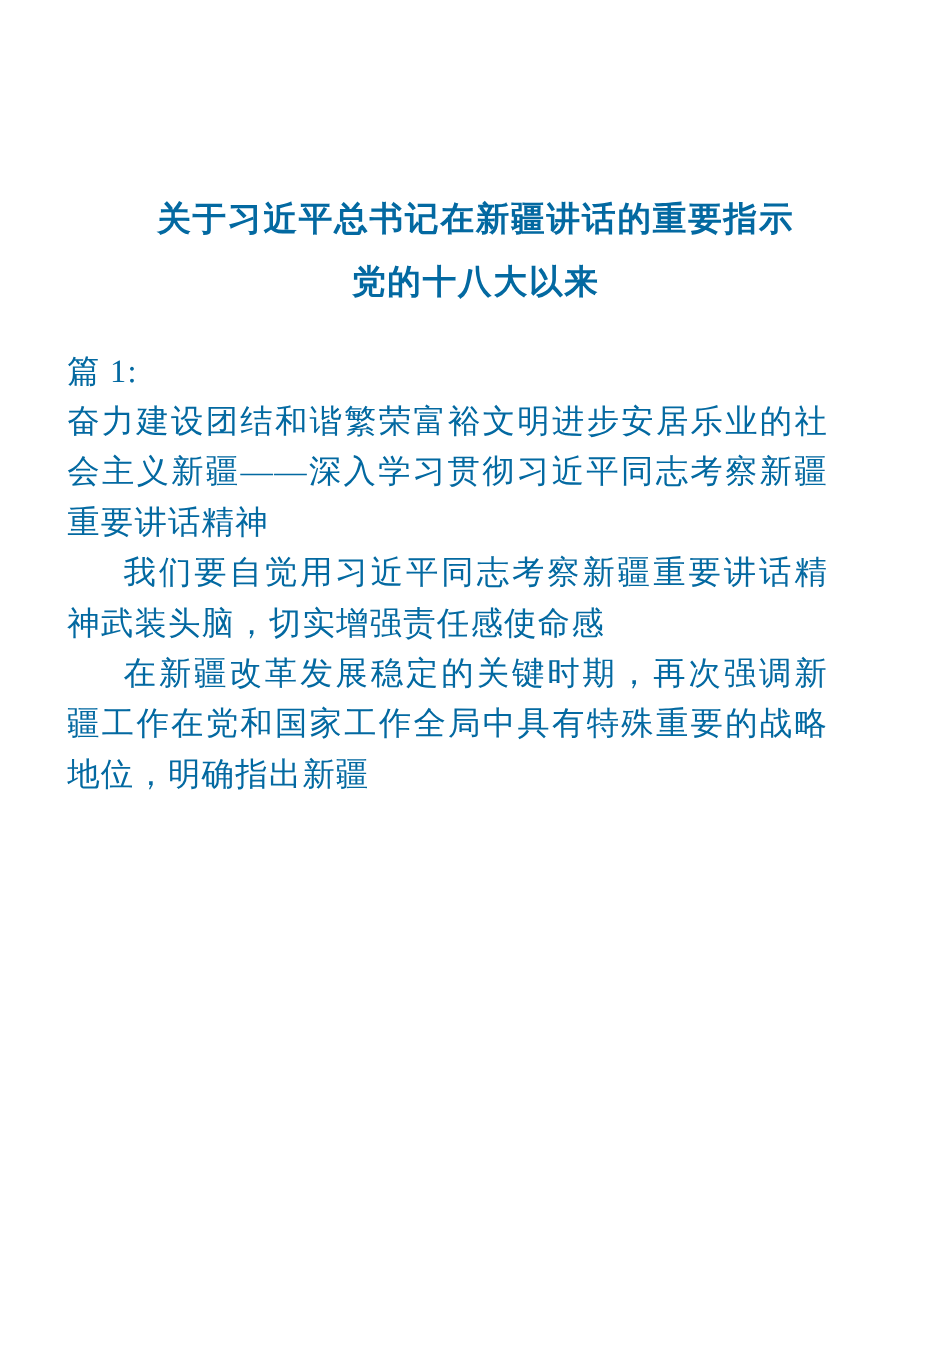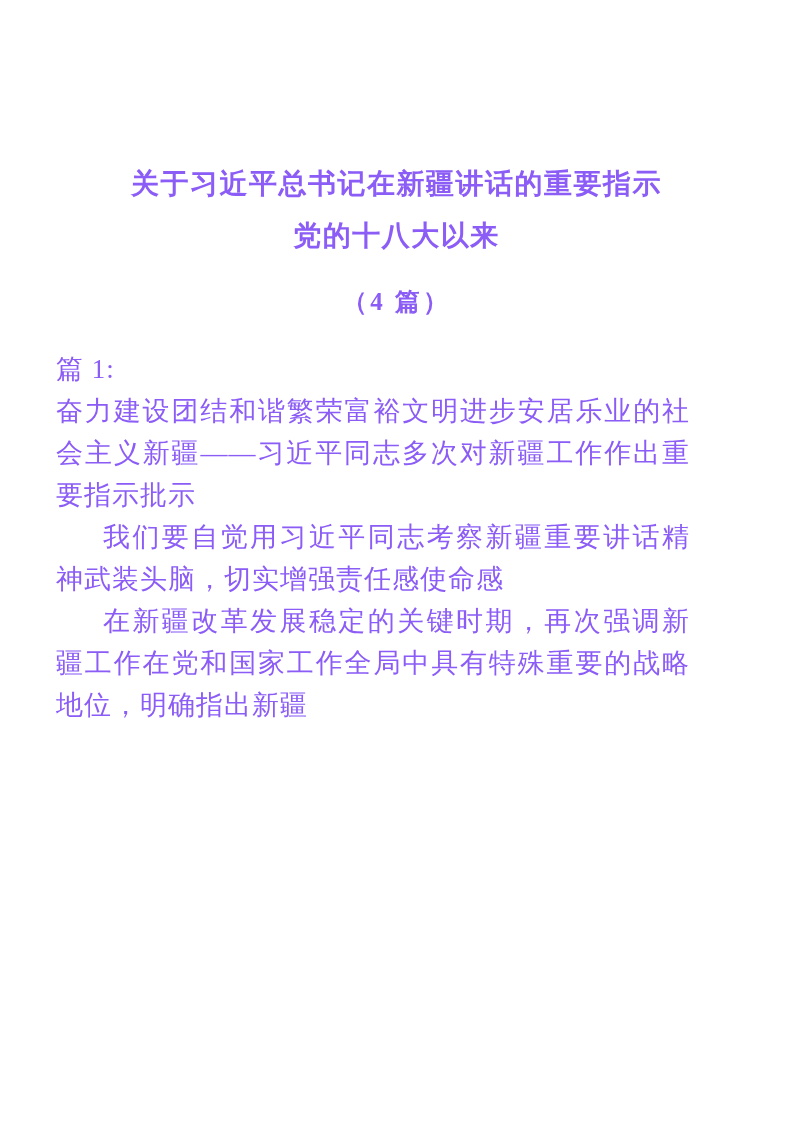--- a/index.html
+++ b/index.html
@@ -5,21 +5,21 @@
   html, body {
     margin: 0;
     padding: 0;
     background: #ffffff;
   }
   .page {
     position: relative;
     width: 793px;
     height: 1122px;
     background: #ffffff;
-    color: #8b5cf6;
+    color: #0369a1;
     font-family: "Liberation Serif", "DejaVu Serif", serif;
     overflow: hidden;
     box-sizing: border-box;
   }
   .doc-title {
     margin-top: 158px;
     text-align: center;
     font-weight: 700;
     font-size: 28px;
     line-height: 52px;
@@ -55,22 +55,21 @@
 </head>
 <body>
 
 <div class="page">
 
   <div class="doc-title">
     <span class="title-line">关于习近平总书记在新疆讲话的重要指示</span>
     <span class="title-line">党的十八大以来</span>
   </div>
 
-  <div class="doc-count">（4 篇）</div>
 
   <div class="doc-body">
     <p>篇 1:</p>
-    <p>奋力建设团结和谐繁荣富裕文明进步安居乐业的社会主义新疆——习近平同志多次对新疆工作作出重要指示批示</p>
+    <p>奋力建设团结和谐繁荣富裕文明进步安居乐业的社会主义新疆——深入学习贯彻习近平同志考察新疆重要讲话精神</p>
     <p class="para-indent">我们要自觉用习近平同志考察新疆重要讲话精神武装头脑，切实增强责任感使命感</p>
     <p class="para-indent">在新疆改革发展稳定的关键时期，再次强调新疆工作在党和国家工作全局中具有特殊重要的战略地位，明确指出新疆</p>
   </div>
 
 </div>
 
 </body></html>

